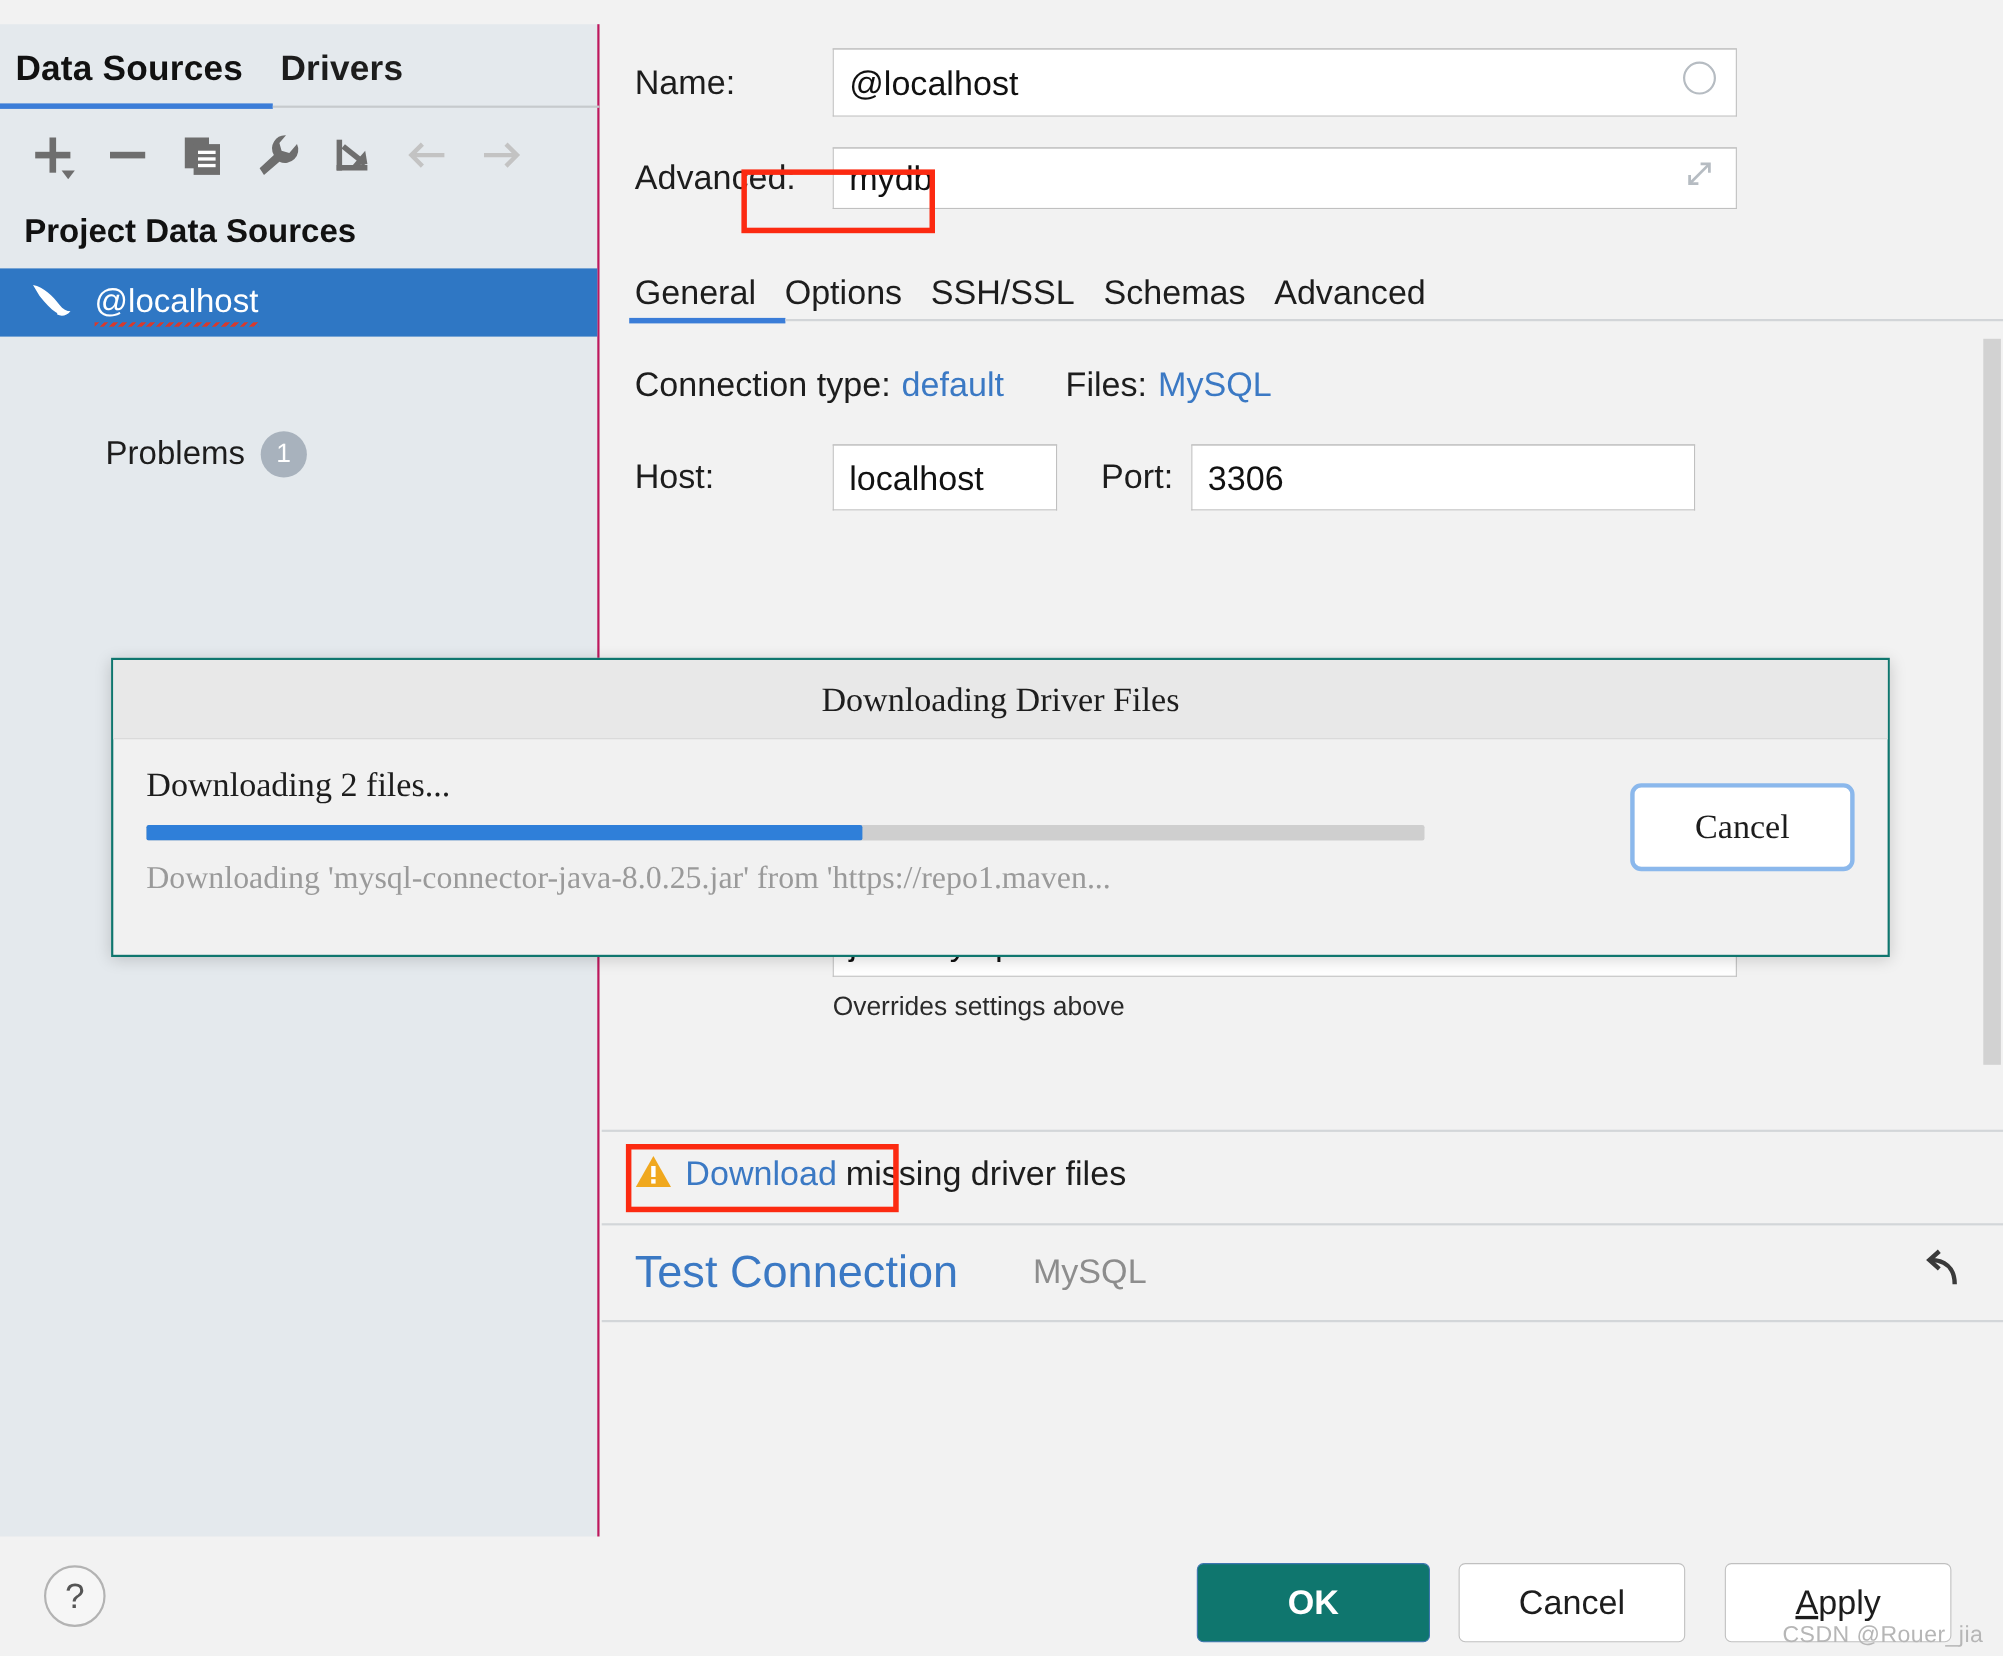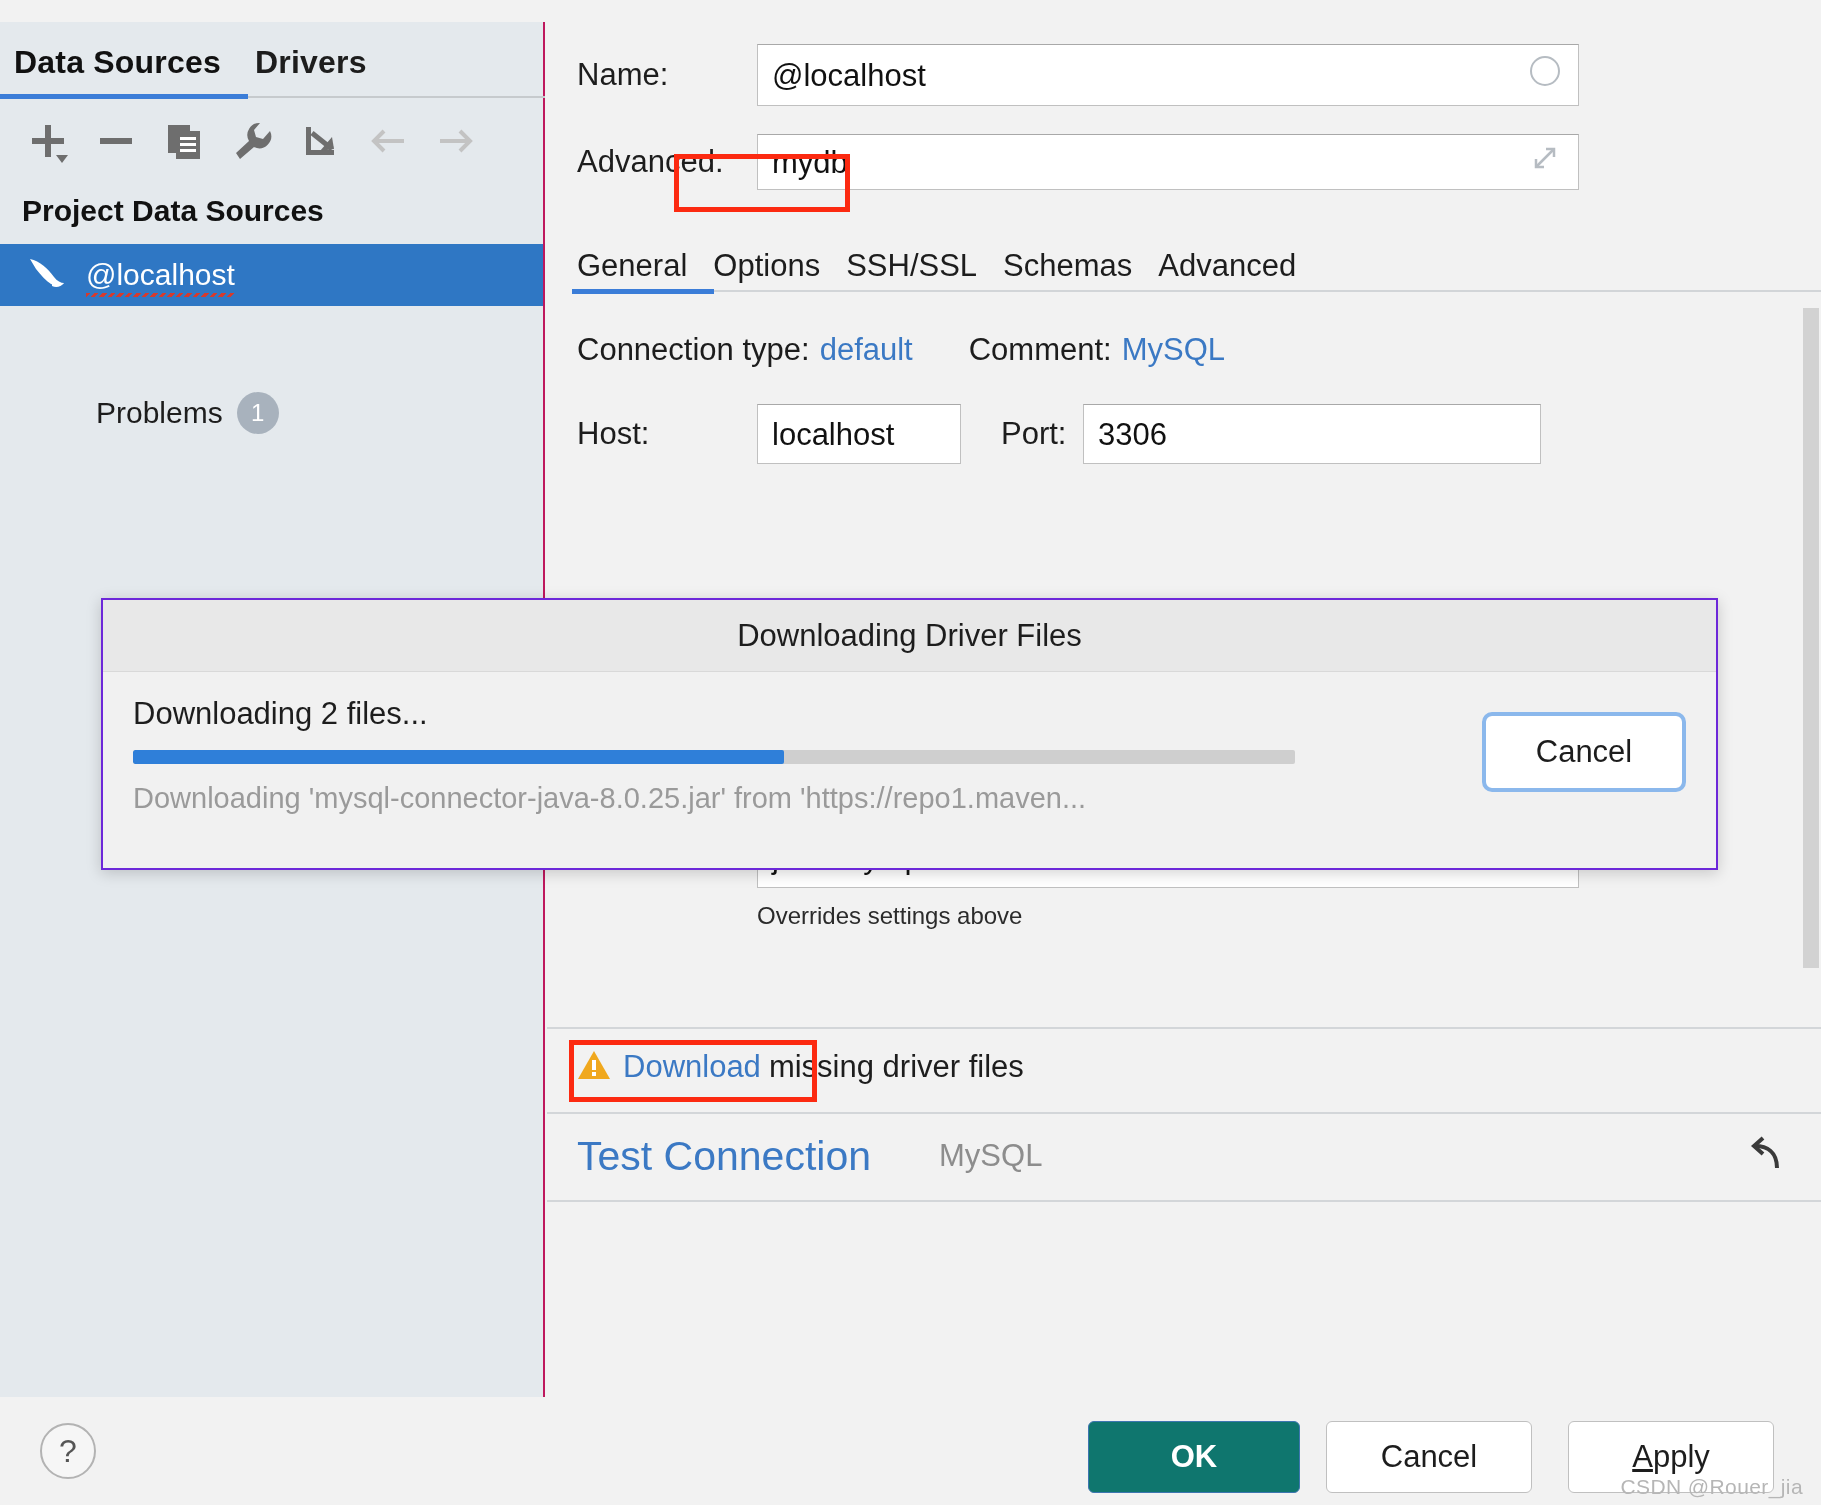--- a/index.html
+++ b/index.html
@@ -289,23 +289,24 @@
     background: #d2d2d2;
   }
 
   
   .dialog {
     position: absolute;
     left: 101px; top: 598px;
     width: 1617px;
     height: 272px;
     background: #f1f1f1;
-    border: 2px solid #6d28d9;
+    border: 2px solid #0f766e;
     box-shadow: 0 3px 14px rgba(0,0,0,0.18);
     z-index: 50;
+    font-family: Liberation Serif, serif;
   }
   .dialog-title {
     height: 72px;
     background: #e8e8e8;
     border-bottom: 1px solid #d9d9d9;
     display: flex;
     align-items: center;
     justify-content: center;
     font-size: 31px;
     color: #1d1d1d;
@@ -529,21 +530,21 @@
       <span class="tab">Schemas</span>
       <span class="tab">Advanced</span>
       <span class="tabs-underline"></span>
       <span class="tabs-underline-rest"></span>
     </div>
 
     <div class="conn-type-row">
       <span>Connection type:</span>
       <span class="link">default</span>
       <span class="gapper"></span>
-      <span>Comment:</span>
+      <span>Files:</span>
       <span class="link">MySQL</span>
     </div>
 
     <div class="hostport-row">
       <span class="field-label host-label">Host:</span>
       <div class="textfield host-input">
         <span class="val">localhost</span>
       </div>
       <span class="field-label port-label">Port:</span>
       <div class="textfield port-input">

